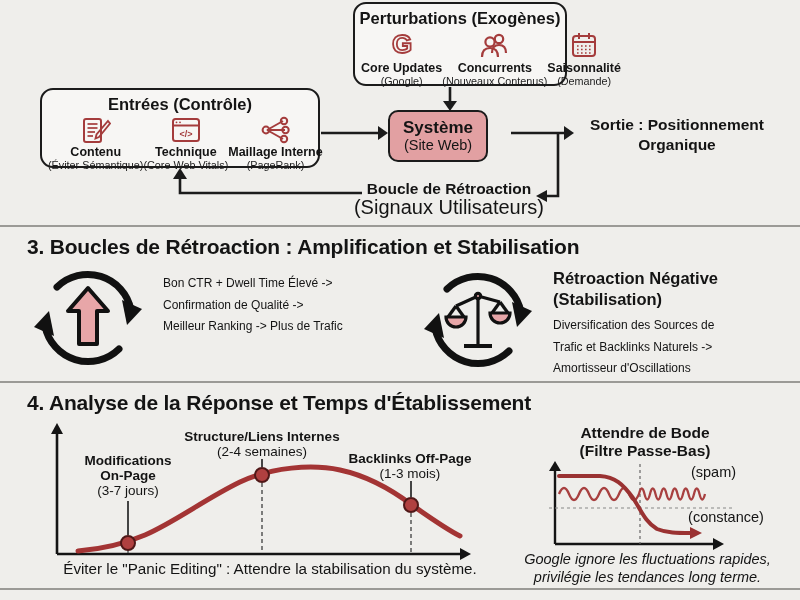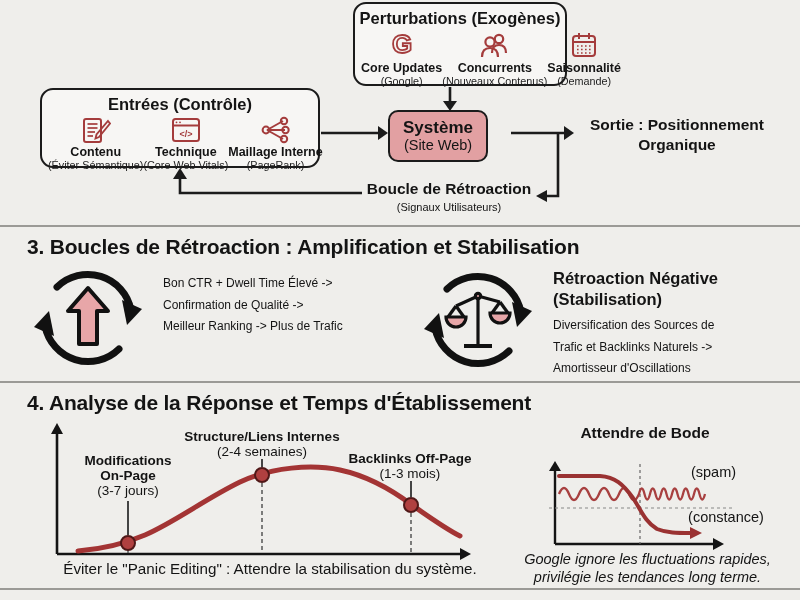--- a/index.html
+++ b/index.html
@@ -28,21 +28,21 @@
     background:#e2a0a2; border:2.5px solid #1b1b1b; border-radius:10px;
     display:flex; flex-direction:column; align-items:center; justify-content:center;
   }
   .system-title { font-weight:bold; font-size:17px; line-height:19px; }
   .system-sub { font-size:14.5px; line-height:17px; }
 
   .out-label { position:absolute; left:577px; top:115px; width:200px; text-align:center;
     font-weight:bold; font-size:15.5px; line-height:20px; }
   .fb-label { position:absolute; left:349px; top:179px; width:200px; text-align:center; }
   .fb-l1 { font-weight:bold; font-size:15.5px; line-height:19px; }
-  .fb-l2 { font-size:11px; line-height:18px; }
+  .fb-l2 { font-size:20px; line-height:18px; }
 
   .h-sec { position:absolute; left:27px; font-size:21px; font-weight:bold; letter-spacing:-0.2px; }
 
   .fb-text { position:absolute; width:270px; }
   .fb-title { font-weight:bold; font-size:16.5px; line-height:21px; }
   .fb-body { font-size:12px; line-height:21.5px; margin-top:5px; }
 
   .chart-label { position:absolute; text-align:center; font-size:13.5px; line-height:15px; }
   .chart-label b { display:block; }
   .caption { position:absolute; text-align:center; font-size:15.2px; line-height:17.5px; }
@@ -282,20 +282,21 @@
 </div>
 <div class="chart-label" style="left:330px; top:451px; width:160px;">
   <b>Backlinks Off-Page</b>
   <span>(1-3 mois)</span>
 </div>
 
 <div class="caption" style="left:35px; top:560px; width:470px;">Éviter le "Panic Editing" : Attendre la stabilisation du système.</div>
 
 <div class="bode-title">
   <div>Attendre de Bode</div>
+  <div>(Filtre Passe-Bas)</div>
 </div>
 
 <svg class="abs" style="left:545px; top:460px;" width="205" height="92">
   <g stroke="#141414" stroke-width="2.4" fill="none">
     <line x1="10" y1="7" x2="10" y2="84"></line>
     <line x1="10" y1="84" x2="170" y2="84"></line>
   </g>
   <g fill="#141414">
     <polygon points="4,11 16,11 10,1"></polygon>
     <polygon points="168,78 168,90 179,84"></polygon>

